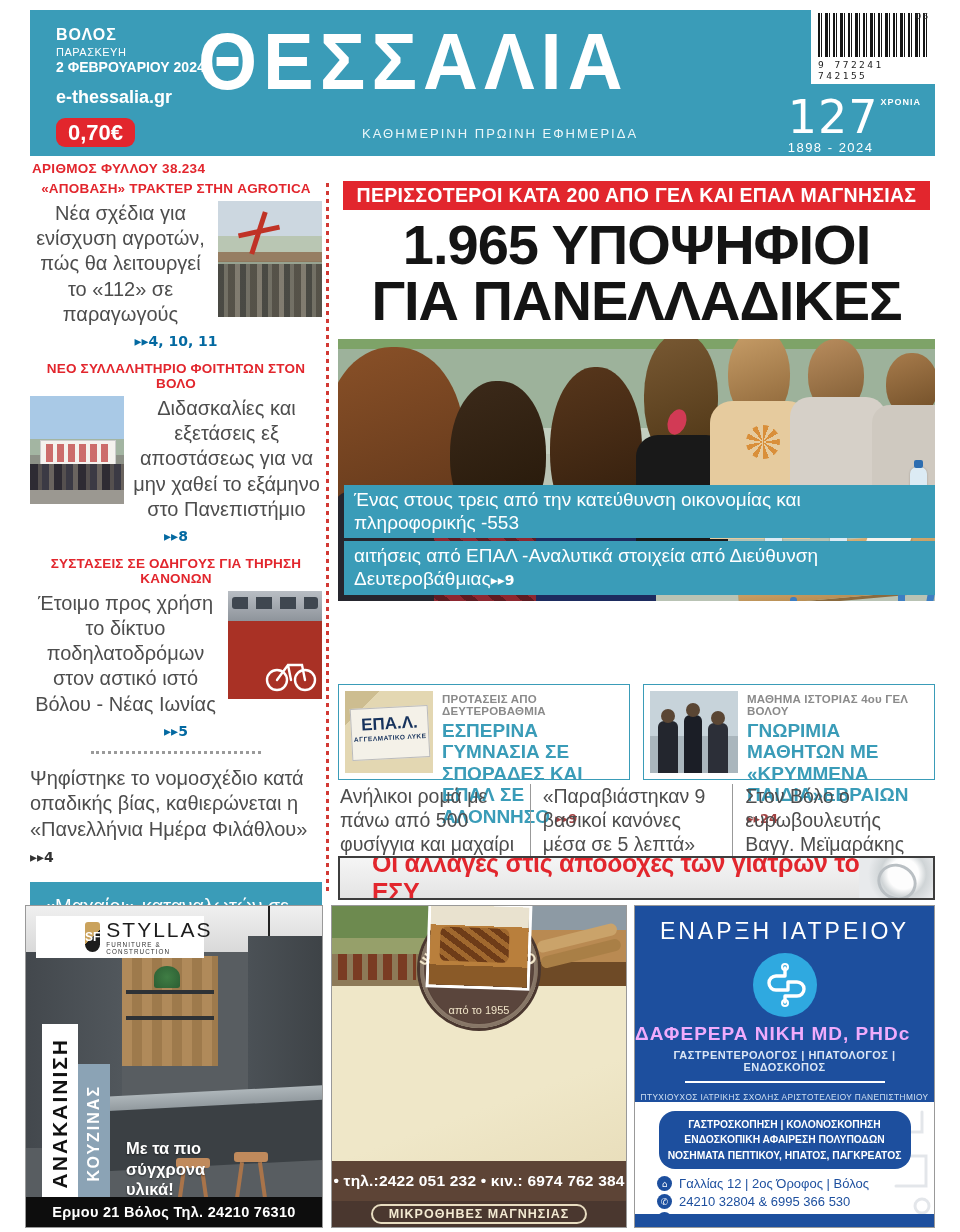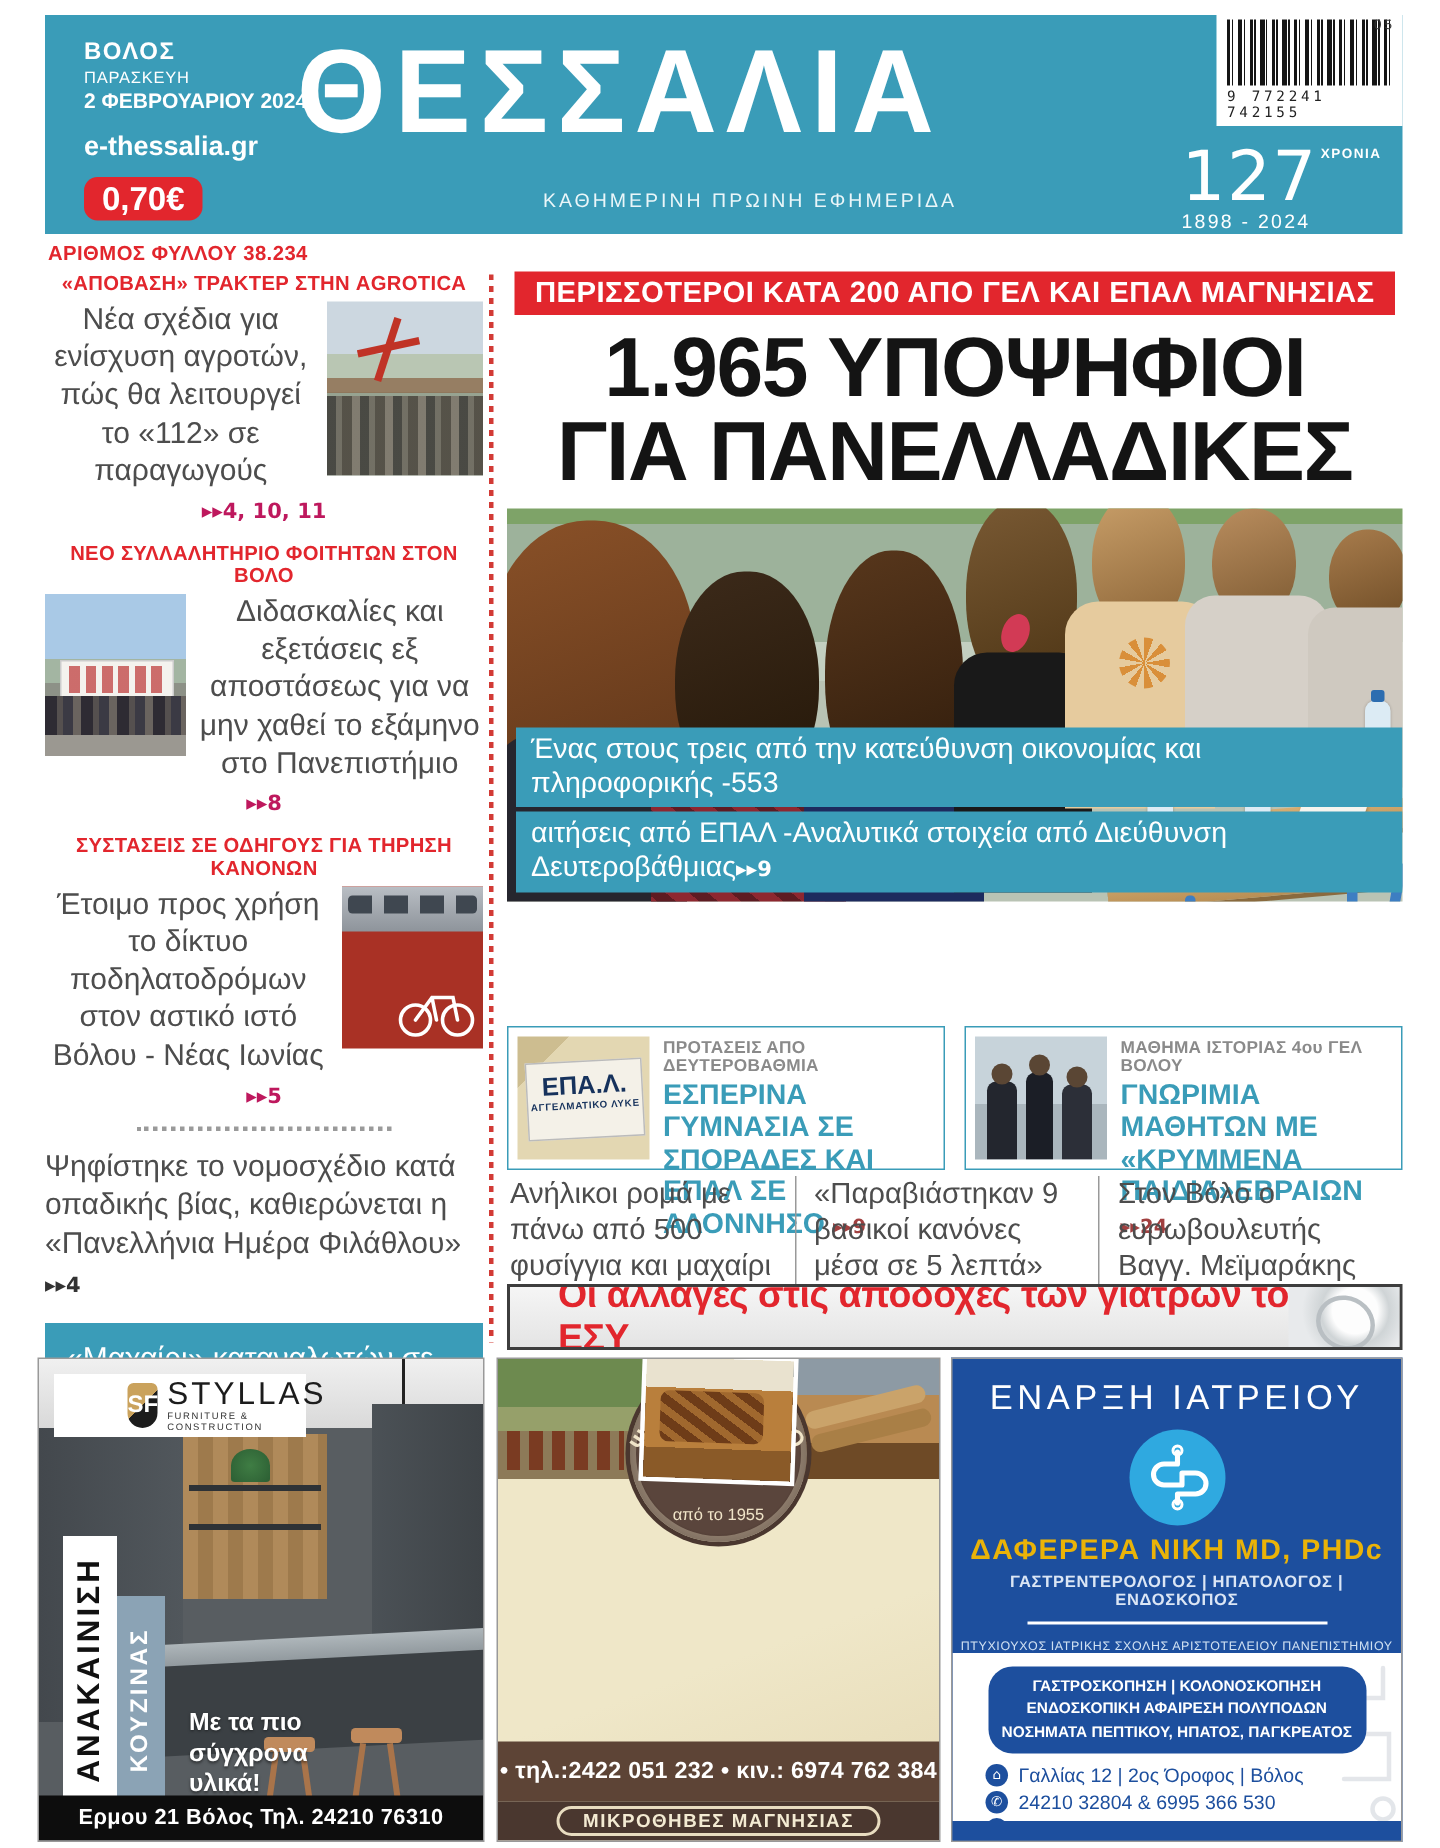--- a/index.html
+++ b/index.html
@@ -36,21 +36,21 @@
   .years-label{font-size:9px;font-weight:bold;vertical-align:28px;letter-spacing:1px;margin-left:2px;}
   .years-range{font-size:13px;letter-spacing:1.5px;margin-top:0px;}
   .issue-number{position:absolute;left:32px;top:161px;color:var(--red);font-weight:bold;font-size:13.5px;letter-spacing:0.3px;}
 
   
   .left-col{position:absolute;left:30px;top:181px;width:292px;}
   .lc-story{margin-bottom:12px;}
   .lc-kicker{color:var(--red);font-weight:bold;font-size:13.5px;text-align:center;margin-bottom:5px;letter-spacing:0.2px;}
   .lc-body{display:flex;gap:7px;align-items:flex-start;}
   .lc-text{font-size:20px;line-height:1.26;text-align:center;color:var(--ink);flex:1;}
-  .lc-ref{text-align:center;font-size:14px;color:#be185d;margin-top:6px;}
+  .lc-ref{text-align:center;font-size:14px;color:#0369a1;margin-top:6px;}
   .lc-img{flex:none;position:relative;overflow:hidden;}
   .img-agrotica{width:104px;height:116px;background:linear-gradient(180deg,#ccd7e0 0 30%,#b9c6b3 30% 52%,#97a391 52% 100%);}
   .img-agrotica .crane{position:absolute;left:38px;top:10px;width:5px;height:44px;background:#c03326;transform:rotate(18deg);}
   .img-agrotica .crane2{position:absolute;left:20px;top:28px;width:42px;height:5px;background:#c03326;transform:rotate(-12deg);}
   .img-agrotica .crowd{position:absolute;left:0;bottom:0;width:100%;height:46%;
       background:repeating-linear-gradient(90deg,#3c3a36 0 6px,#6c675d 6px 10px,#4a443c 10px 17px,#7d756a 17px 22px);opacity:.85;}
   .img-agrotica .roof{position:absolute;left:0;top:44%;width:100%;height:10px;background:#8d6b4f;opacity:.8;}
   .img-protest{width:94px;height:108px;background:linear-gradient(180deg,#a9c9e6 0 40%,#a3b5a2 40% 55%,#8d9187 55% 100%);}
   .img-protest .banner{position:absolute;left:10px;top:44px;width:76px;height:26px;background:#f4f2ee;
       box-shadow:0 0 0 1px #ccc inset;}
@@ -158,21 +158,21 @@
   .sty-shelf{position:absolute;left:100px;top:84px;width:88px;height:4px;background:#2e3236;box-shadow:0 26px 0 #2e3236;}
   .sty-plant{position:absolute;left:128px;top:60px;width:26px;height:22px;border-radius:50% 50% 10% 10%;background:radial-gradient(circle,#3f7d44,#2c5e33);}
   .sty-counter{position:absolute;left:40px;top:186px;width:258px;height:16px;background:linear-gradient(180deg,#aeb6ba,#8f979c);transform:rotate(-3deg);}
   .sty-island{position:absolute;left:60px;top:200px;width:238px;height:60px;background:#3b4044;transform:rotate(-3deg);}
   .sty-stool{position:absolute;width:34px;height:10px;background:#c08a5c;border-radius:3px;}
   .sty-stool::before,.sty-stool::after{content:"";position:absolute;top:10px;width:4px;height:44px;background:#a9744a;}
   .sty-stool::before{left:3px;transform:rotate(8deg);}
   .sty-stool::after{right:3px;transform:rotate(-8deg);}
   .sty-logo{position:absolute;left:10px;top:10px;width:168px;height:42px;background:#fff;display:flex;align-items:center;gap:6px;padding:0 6px;box-sizing:border-box;}
   .sty-shield{width:42px;height:30px;background:linear-gradient(135deg,#caa25c 0 50%,#1c1c1c 50%);border-radius:4px 4px 10px 10px;
-      color:#fff;font-size:16px;font-weight:bold;display:flex;align-items:center;justify-content:center;margin-left:43px;}
+      color:#fff;font-size:12px;font-weight:bold;display:flex;align-items:center;justify-content:center;margin-left:43px;}
   .sty-brand{color:#1c1c1c;font-size:21px;letter-spacing:2px;font-weight:500;line-height:1;}
   .sty-brand small{display:block;font-size:6.3px;letter-spacing:1.1px;color:#333;margin-top:2px;}
   .sty-v1{position:absolute;left:16px;top:118px;width:36px;height:178px;background:#fff;display:flex;align-items:center;justify-content:center;}
   .sty-v1 span{writing-mode:vertical-rl;transform:rotate(180deg);color:#111;font-weight:900;font-size:21px;letter-spacing:2px;}
   .sty-v2{position:absolute;left:52px;top:158px;width:32px;height:138px;background:#8ba3b5;display:flex;align-items:center;justify-content:center;}
   .sty-v2 span{writing-mode:vertical-rl;transform:rotate(180deg);color:#fff;font-weight:bold;font-size:16px;letter-spacing:2px;}
   .sty-tag{position:absolute;left:100px;top:232px;width:130px;color:#fff;font-weight:bold;font-size:16.5px;line-height:1.25;text-shadow:0 1px 2px rgba(0,0,0,.5);}
   .sty-bottom{position:absolute;left:0;bottom:0;width:100%;height:30px;background:#0d0d0d;color:#fff;
       display:flex;align-items:center;justify-content:center;font-size:14.5px;font-weight:bold;letter-spacing:0.3px;}
 
@@ -204,21 +204,21 @@
   .sta-phones{position:absolute;left:0;bottom:26px;width:100%;height:40px;background:#5d4436;color:#fff;
       display:flex;align-items:center;justify-content:center;font-weight:bold;font-size:15.5px;letter-spacing:0.2px;}
   .sta-loc{position:absolute;left:0;bottom:0;width:100%;height:26px;background:#4a372f;display:flex;align-items:center;justify-content:center;}
   .sta-loc span{border:2px solid #e8dcc0;border-radius:12px;color:#f3ead2;font-weight:bold;font-size:12.5px;
       padding:1px 16px;letter-spacing:1px;}
 
   
   .ad-doctor{left:634px;width:301px;background:var(--docblue);}
   .doc-header{color:#fff;text-align:center;font-size:23px;letter-spacing:3px;margin-top:12px;font-weight:500;}
   .doc-logo{width:64px;height:64px;border-radius:50%;background:#2fa9e0;margin:8px auto 6px auto;display:flex;align-items:center;justify-content:center;}
-  .doc-name{color:#eab308;text-align:center;font-size:19px;font-weight:bold;letter-spacing:1px;}
+  .doc-name{color:#f0abfc;text-align:left;font-size:19px;font-weight:bold;letter-spacing:1px;}
   .doc-spec{color:#dbe6f5;text-align:center;font-size:11px;font-weight:bold;letter-spacing:0.5px;margin-top:4px;}
   .doc-divider{width:200px;height:2px;background:#fff;margin:8px auto;}
   .doc-creds{color:#cfe0f2;text-align:center;font-size:8.3px;line-height:1.5;letter-spacing:0.4px;}
   .doc-panel{position:absolute;left:0;bottom:13px;width:100%;height:112px;background:#fff;overflow:hidden;}
   .doc-squiggle{position:absolute;right:-8px;top:4px;opacity:.5;}
   .doc-pill{width:236px;margin:9px auto 0 auto;background:var(--docblue);border-radius:16px;color:#fff;
       font-size:10.3px;font-weight:bold;text-align:center;line-height:1.5;padding:6px 8px;position:relative;z-index:2;}
   .doc-contacts{margin:7px 0 0 22px;position:relative;z-index:2;}
   .doc-crow{display:flex;align-items:center;gap:7px;color:var(--docblue);font-size:13px;margin-bottom:3px;}
   .doc-cicon{width:15px;height:15px;border-radius:50%;background:var(--docblue);color:#fff;font-size:9px;

